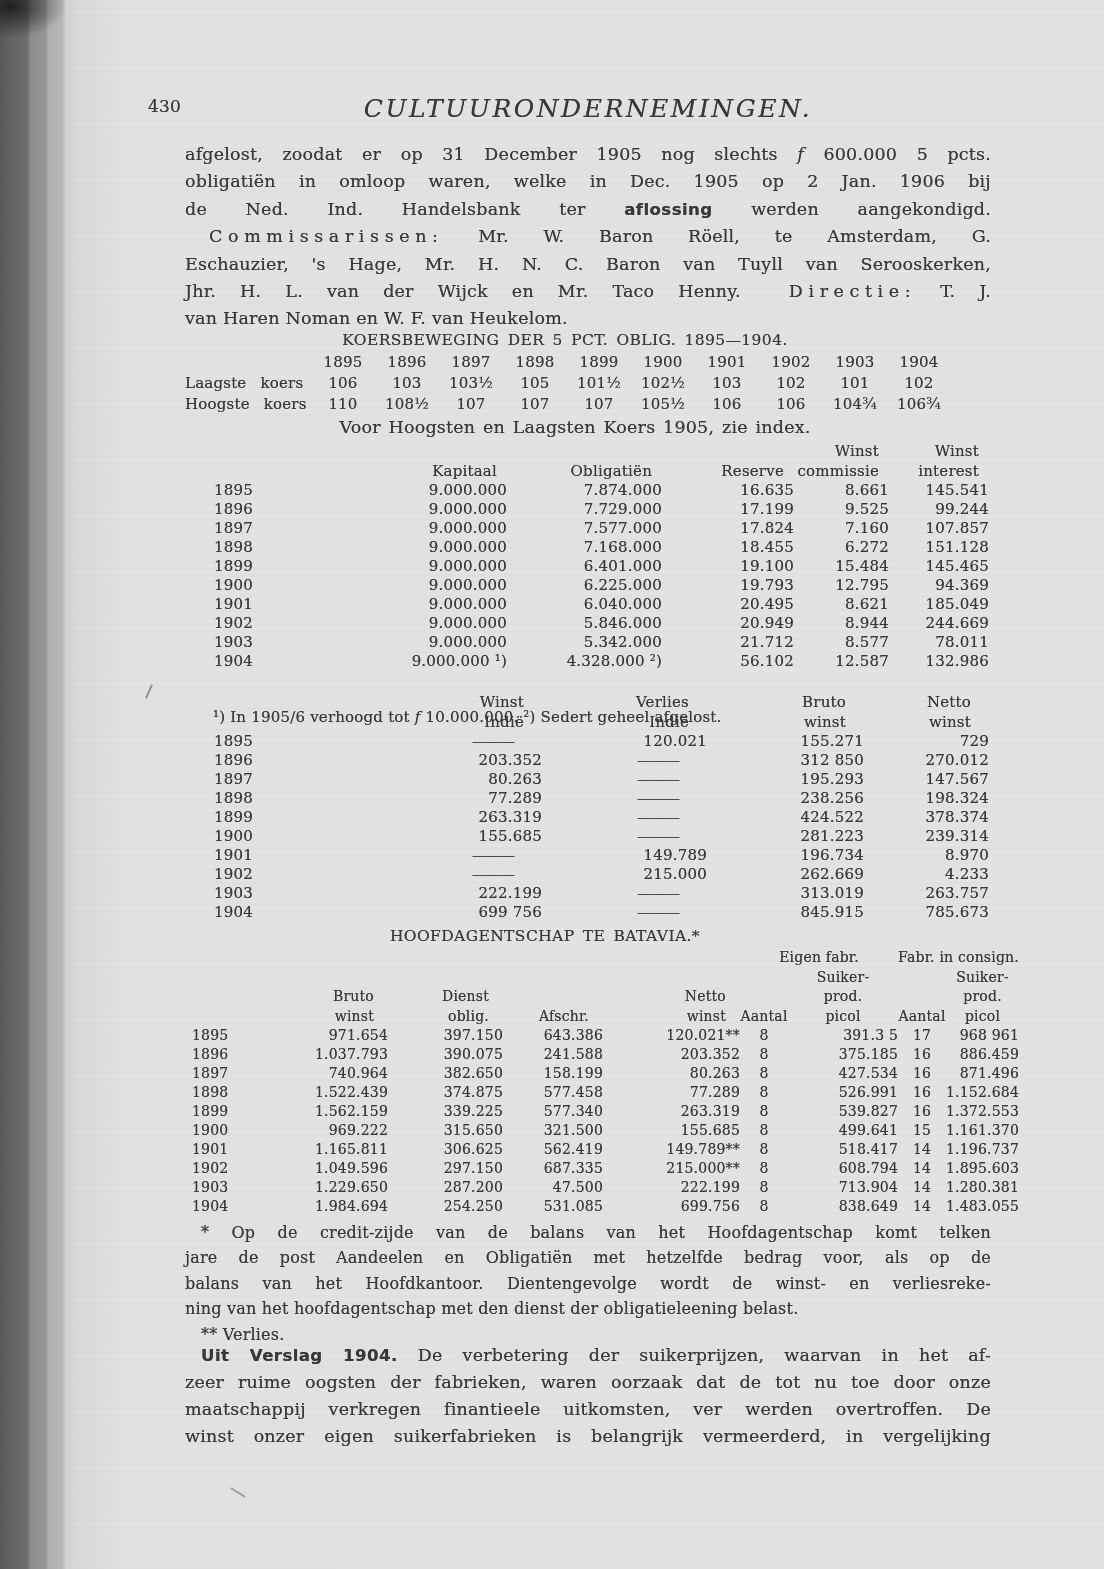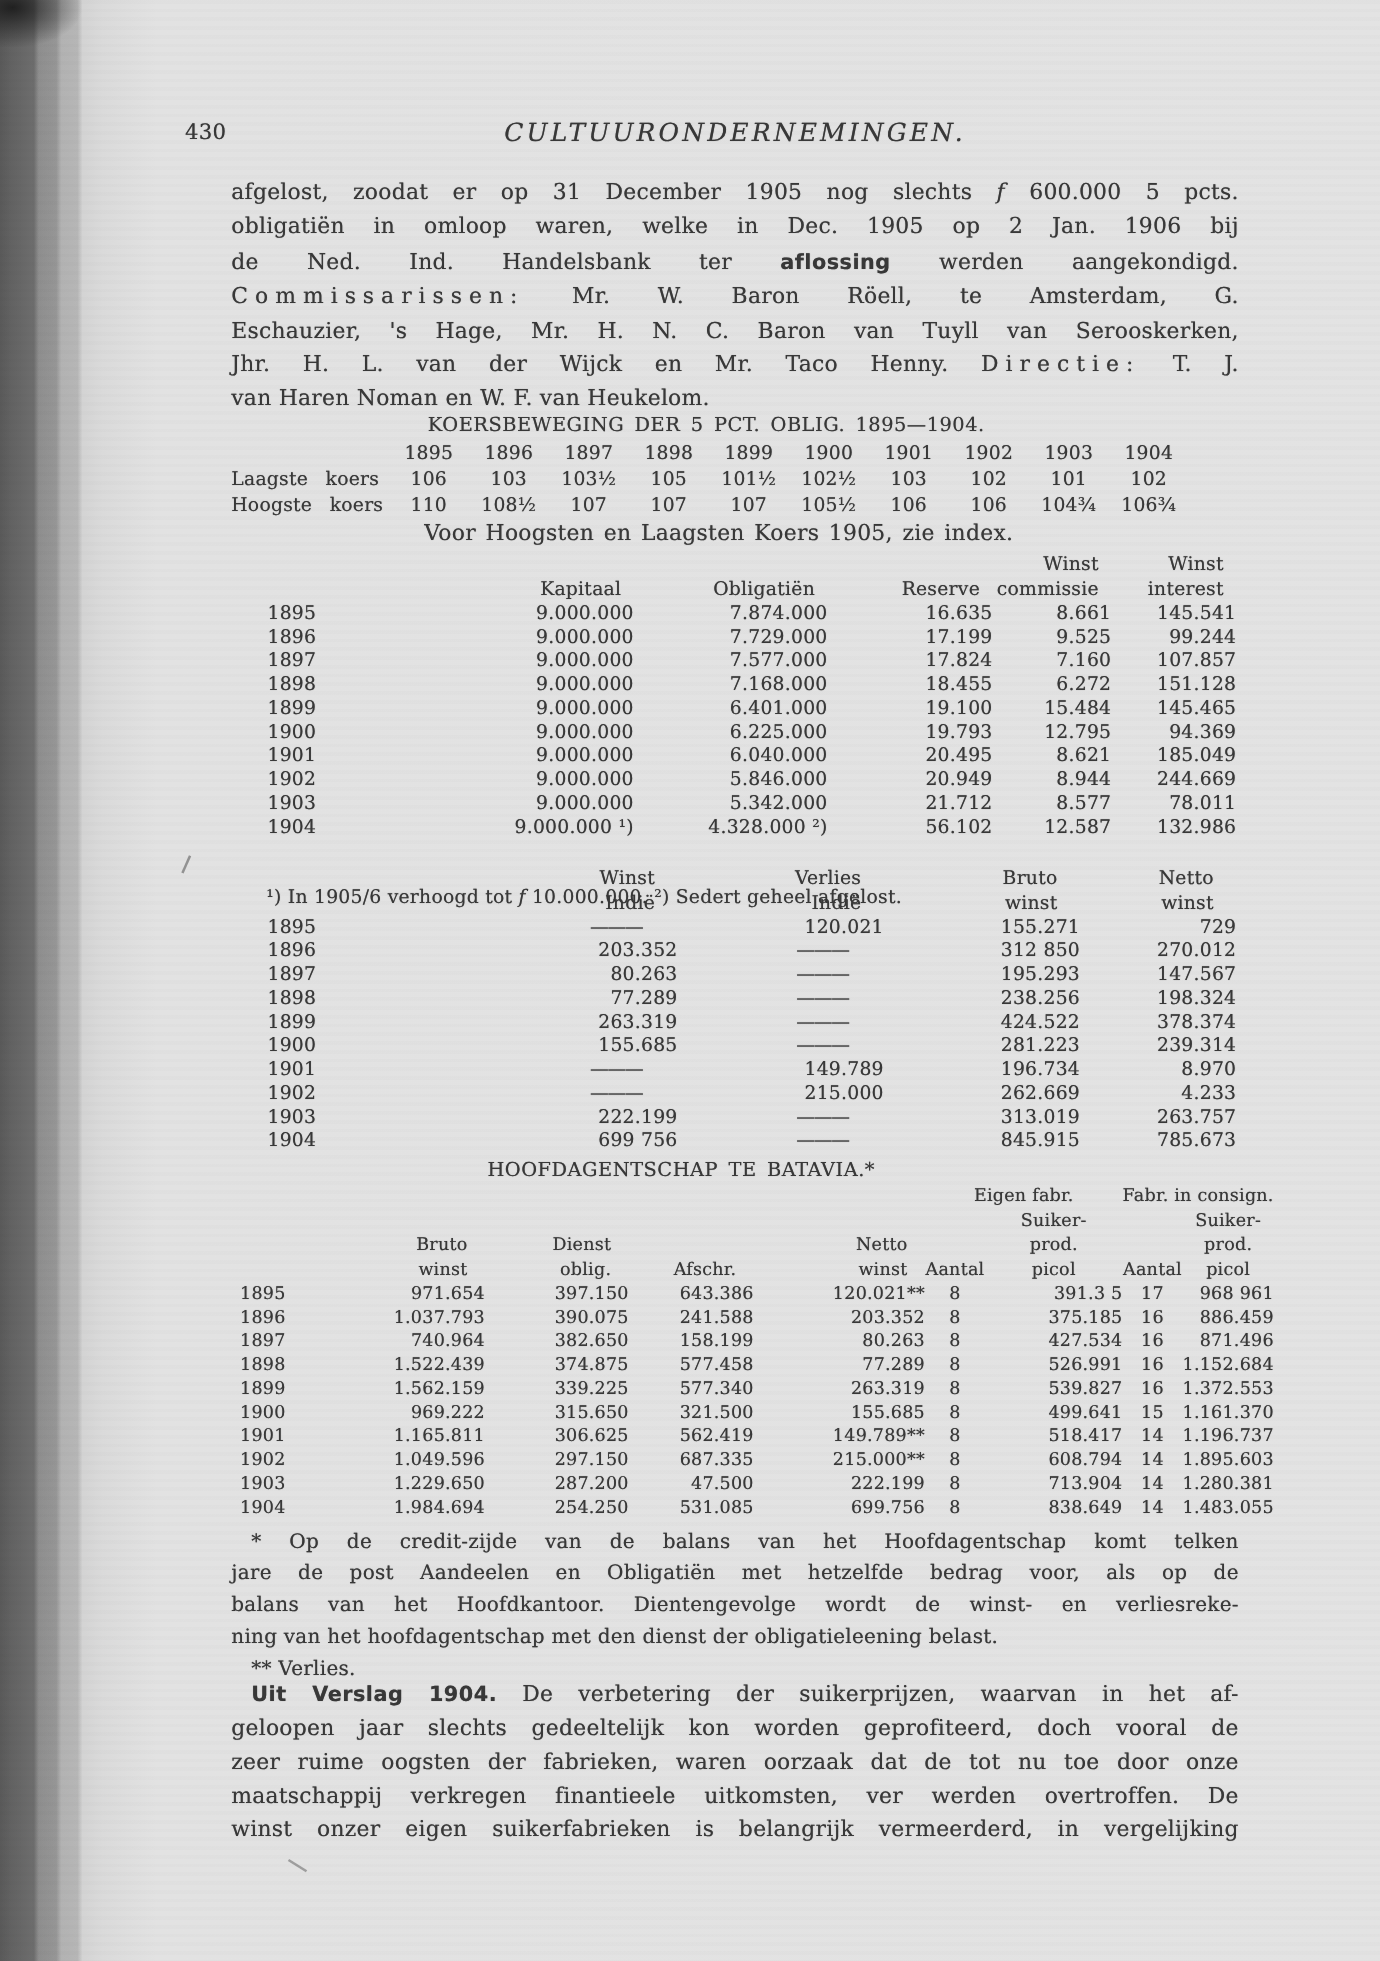--- a/index.html
+++ b/index.html
@@ -15,28 +15,28 @@
       linear-gradient(90deg, rgba(90,90,90,.30) 45px, rgba(90,90,90,0) 49px),
       linear-gradient(90deg, rgba(100,100,100,.25) 62px, rgba(100,100,100,0) 66px),
       linear-gradient(90deg,#747474 0px,#8f8f8f 8px,#b3b3b3 24px,#cccccc 48px,#dadada 82px,#e2e2e2 125px,#e3e3e3 100%);
     text-shadow:0 0 .6px rgba(45,45,45,.65);
     letter-spacing:.2px;
     padding-left:40px;
   }
   .abs{position:absolute;}
   .pageno{left:148px;top:96px;font-size:17px;}
   .runhead{left:185px;top:94px;width:806px;text-align:center;font-style:italic;
-           font-size:20px;letter-spacing:2.5px;}
+           font-size:25px;letter-spacing:2.5px;}
   .intro{left:185px;top:141px;width:806px;font-size:17.5px;line-height:27.4px;}
   .tline{text-align:justify;text-align-last:justify;white-space:normal;}
   .tline.nj{text-align-last:left;}
   .tline.ind{text-indent:16px;}
   .b{font-weight:bold;font-family:"DejaVu Sans","Liberation Sans",sans-serif;font-size:.95em;letter-spacing:.4px;}
   .i{font-style:italic;}
-  .sp{letter-spacing:.32em;}
+  .sp{letter-spacing:.32em;margin-left:24px;}
   .sectitle{text-align:center;font-size:15.5px;word-spacing:3px;letter-spacing:.4px;}
   .koers-title{left:150px;top:331px;width:830px;}
   table{border-collapse:collapse;table-layout:fixed;}
   td{padding:0;white-space:nowrap;overflow:visible;}
   .koers{left:185px;top:352px;font-size:15px;}
   .koers td{width:64px;text-align:center;line-height:21px;}
   .koers td:first-child{width:126px;text-align:left;word-spacing:9px;}
   .koers-note{left:160px;top:417px;width:830px;text-align:center;font-size:17.5px;word-spacing:2px;}
   .t1{left:210px;top:441px;font-size:15px;}
   .t1 td{text-align:right;line-height:19px;}
@@ -537,21 +537,20 @@
   <div class="abs footnotes">
       <div class="tline ind"><span>* Op de credit-zijde van de balans van het Hoofdagentschap komt telken</span></div>
       <div class="tline"><span>jare de post Aandeelen en Obligatiën met hetzelfde bedrag voor, als op de</span></div>
       <div class="tline"><span>balans van het Hoofdkantoor. Dientengevolge wordt de winst- en verliesreke-</span></div>
       <div class="tline nj"><span>ning van het hoofdagentschap met den dienst der obligatieleening belast.</span></div>
       <div class="tline ind nj"><span>** Verlies.</span></div>
     </div>
 
   <div class="abs verslag">
       <div class="tline ind"><span class="b">Uit Verslag 1904.</span><span> De verbetering der suikerprijzen, waarvan in het af-</span></div>
-      <div class="tline"><span>geloopen jaar slechts gedeeltelijk kon worden geprofiteerd, doch vooral de</span></div>
       <div class="tline"><span>zeer ruime oogsten der fabrieken, waren oorzaak dat de tot nu toe door onze</span></div>
       <div class="tline"><span>maatschappij verkregen finantieele uitkomsten, ver werden overtroffen.  De</span></div>
       <div class="tline"><span>winst onzer eigen suikerfabrieken is belangrijk vermeerderd, in vergelijking</span></div>
     </div>
 
   <div class="abs mark1"></div>
   <div class="abs mark2"></div>
 </div>
 
 </body></html>

